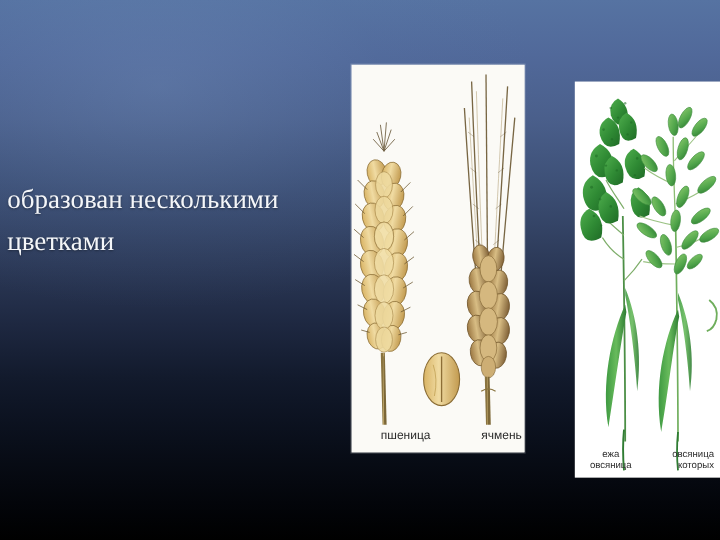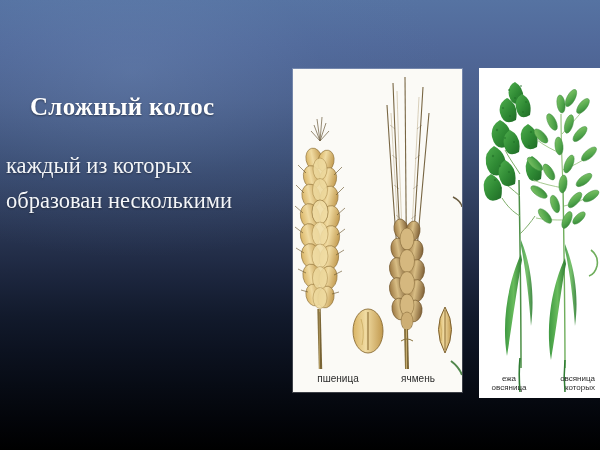--- a/index.html
+++ b/index.html
@@ -43,21 +43,21 @@
   }
   .body-text{
     position:absolute;left:6px;top:148px;width:292px;
     font-size:22.5px;line-height:35px;color:#f4f6f9;
     text-shadow:0 1px 2px rgba(0,0,0,.4);
   }
   .body-text .ln{display:block;white-space:nowrap;}
 
   
   .panel{position:absolute;background:#fdfdfb;overflow:hidden;z-index:4;}
-  .panel-left{left:293px;top:69px;width:169px;height:323px;
+  .panel-left{left:293px;top:54px;width:144px;height:323px;
               box-shadow:0 0 0 1px rgba(255,255,255,.22);}
   .panel-right{left:479px;top:68px;width:121px;height:330px;padding-left:22px;}
   .cap{
     position:absolute;bottom:6px;
     font-family:"Liberation Sans",sans-serif;
     color:#2b2b2b;text-align:center;line-height:1.15;
   }
   .panel-left .cap{font-size:10px;bottom:8px;}
   .panel-right .cap{font-size:8px;bottom:6px;}
   .cap-w{left:8px;width:74px;}
@@ -67,25 +67,24 @@
   .stage{position:absolute;inset:0;}
   svg{display:block;}
 </style>
 </head>
 <body>
 
 <div class="slide">
 
   <div class="text-col">
 
-    <div class="title">Сложный колос</div>
 
     <div class="body-text">
-      <span class="ln">каждый из которых</span>
       <span class="ln">образован несколькими</span>
+      <span class="ln">цветками</span>
     </div>
   </div>
 
   <div class="panel panel-left">
     <div class="stage">
       <svg width="169" height="323" viewBox="0 0 169 323">
         <defs>
           <linearGradient id="grain" x1="0" y1="0" x2="1" y2="0">
             <stop offset="0%" stop-color="#d9b465"></stop>
             <stop offset="42%" stop-color="#f0dba2"></stop>

